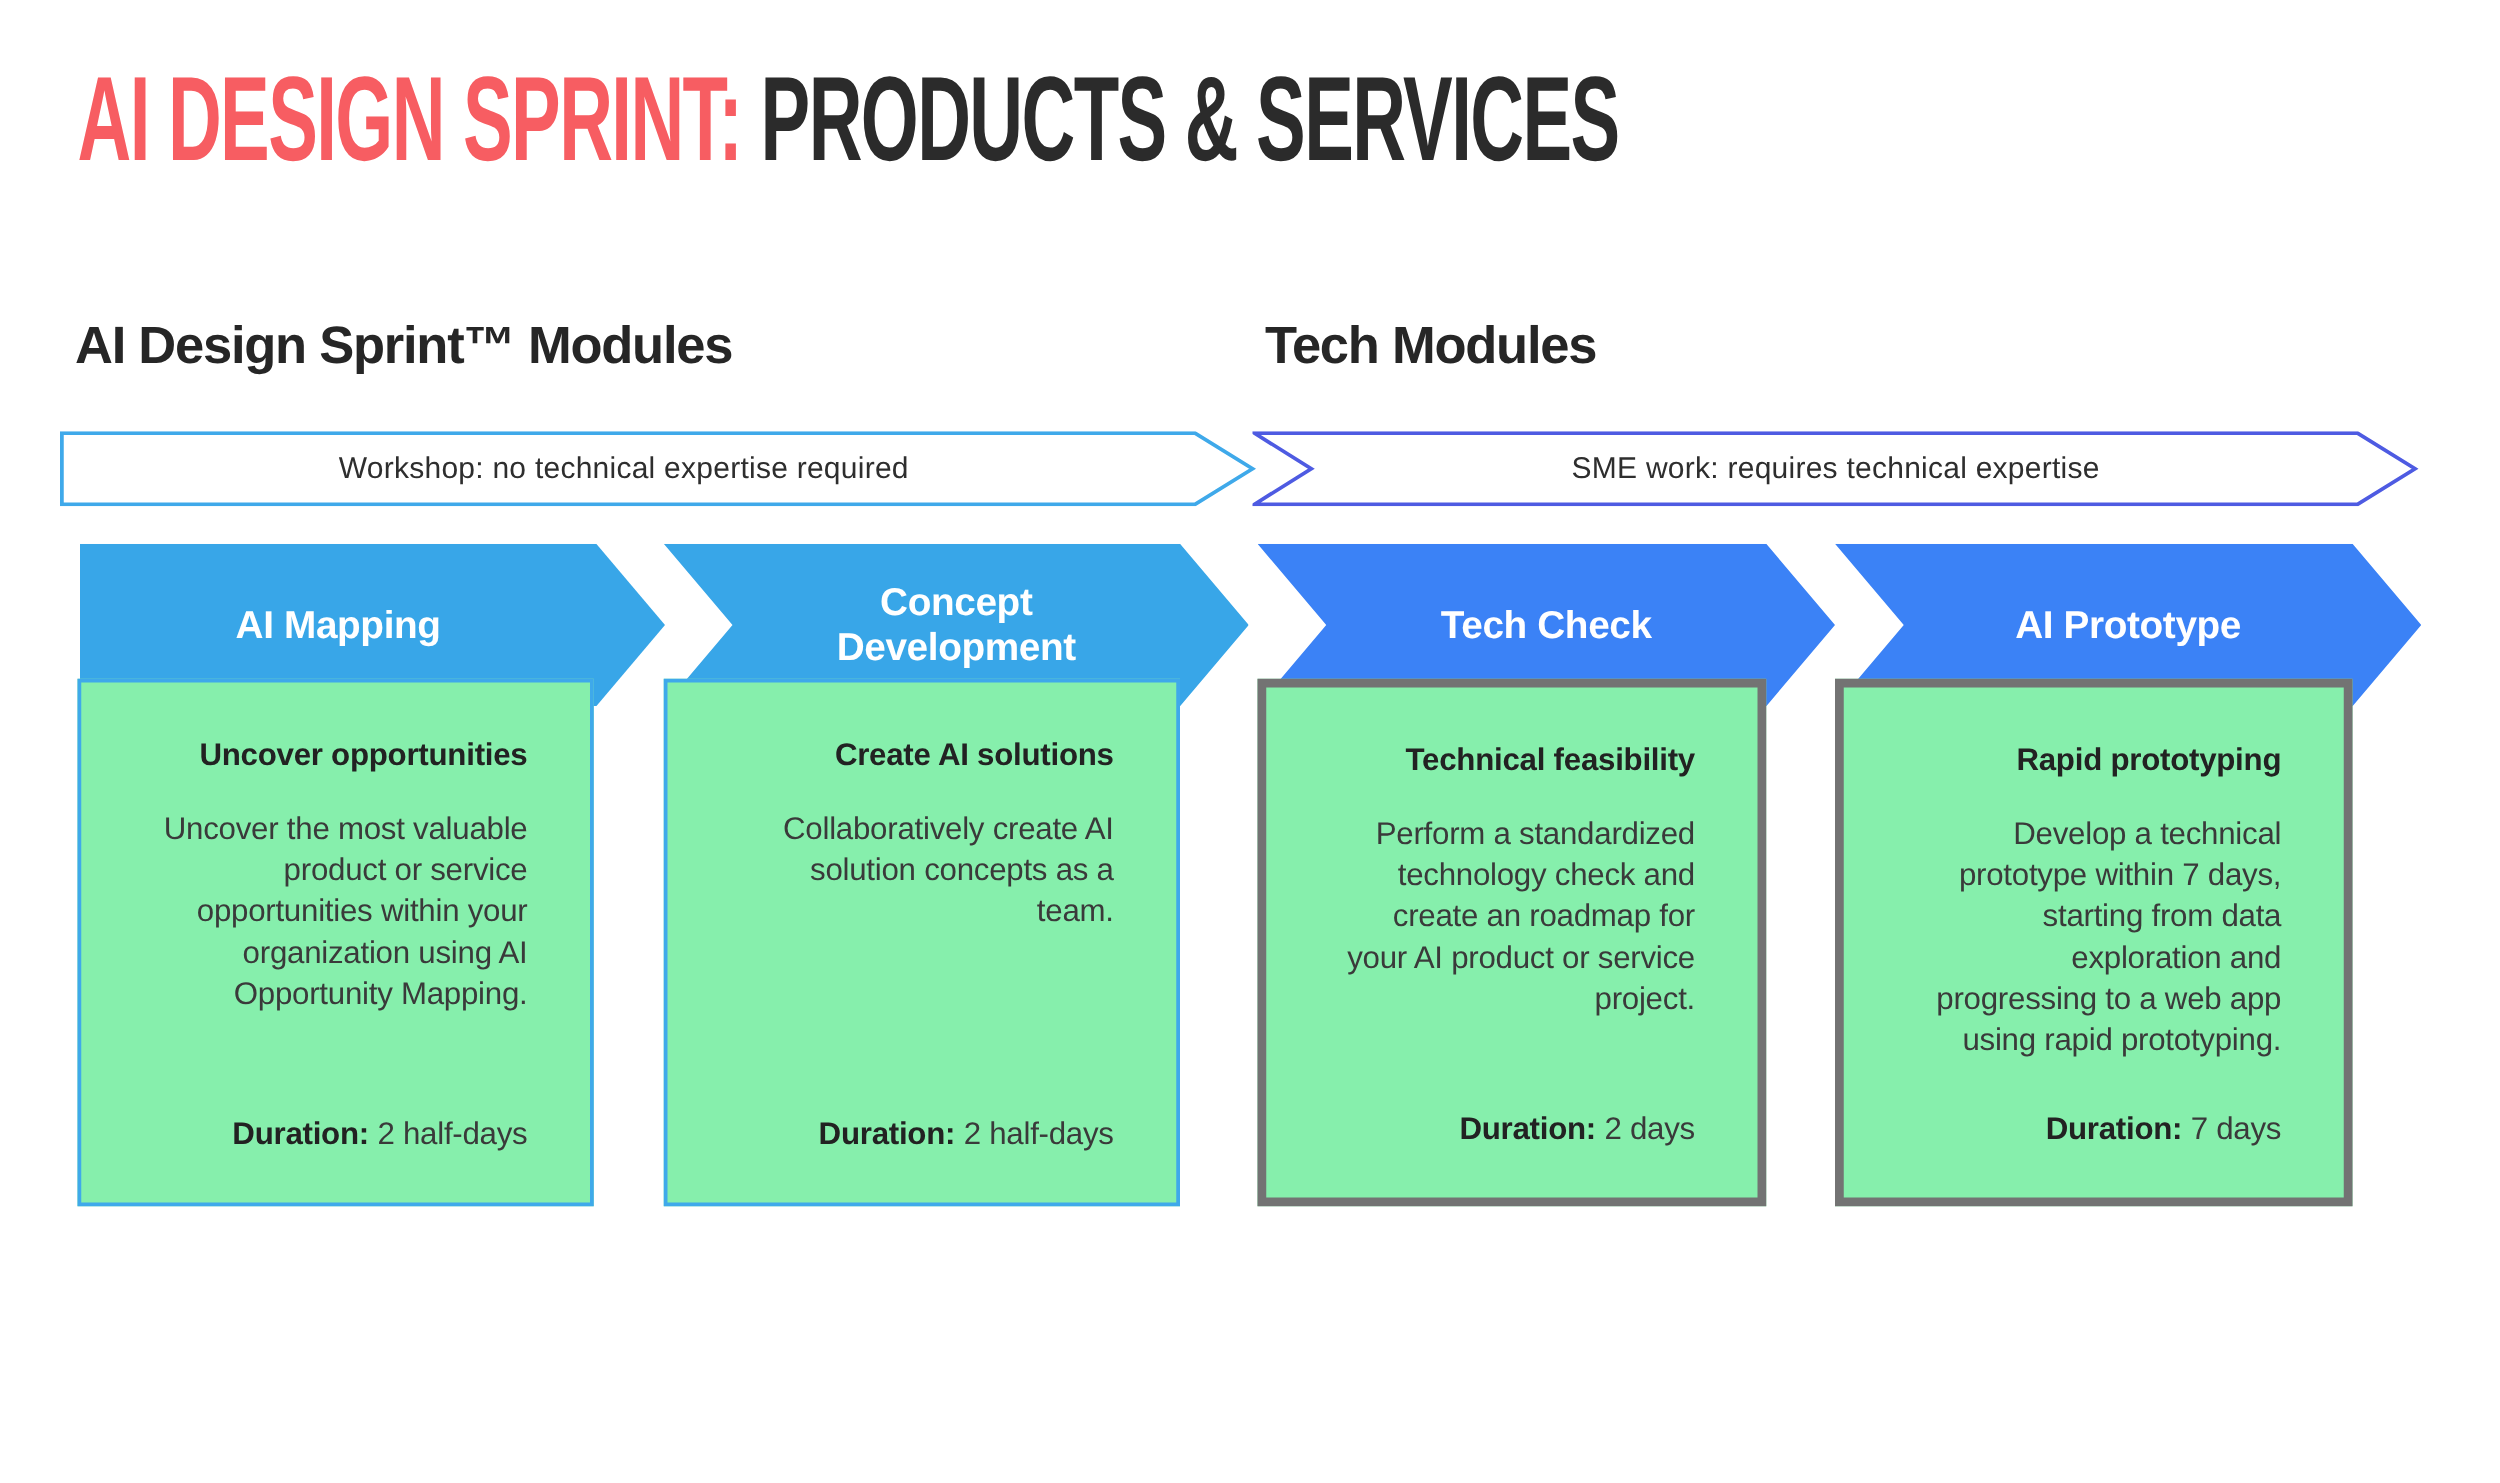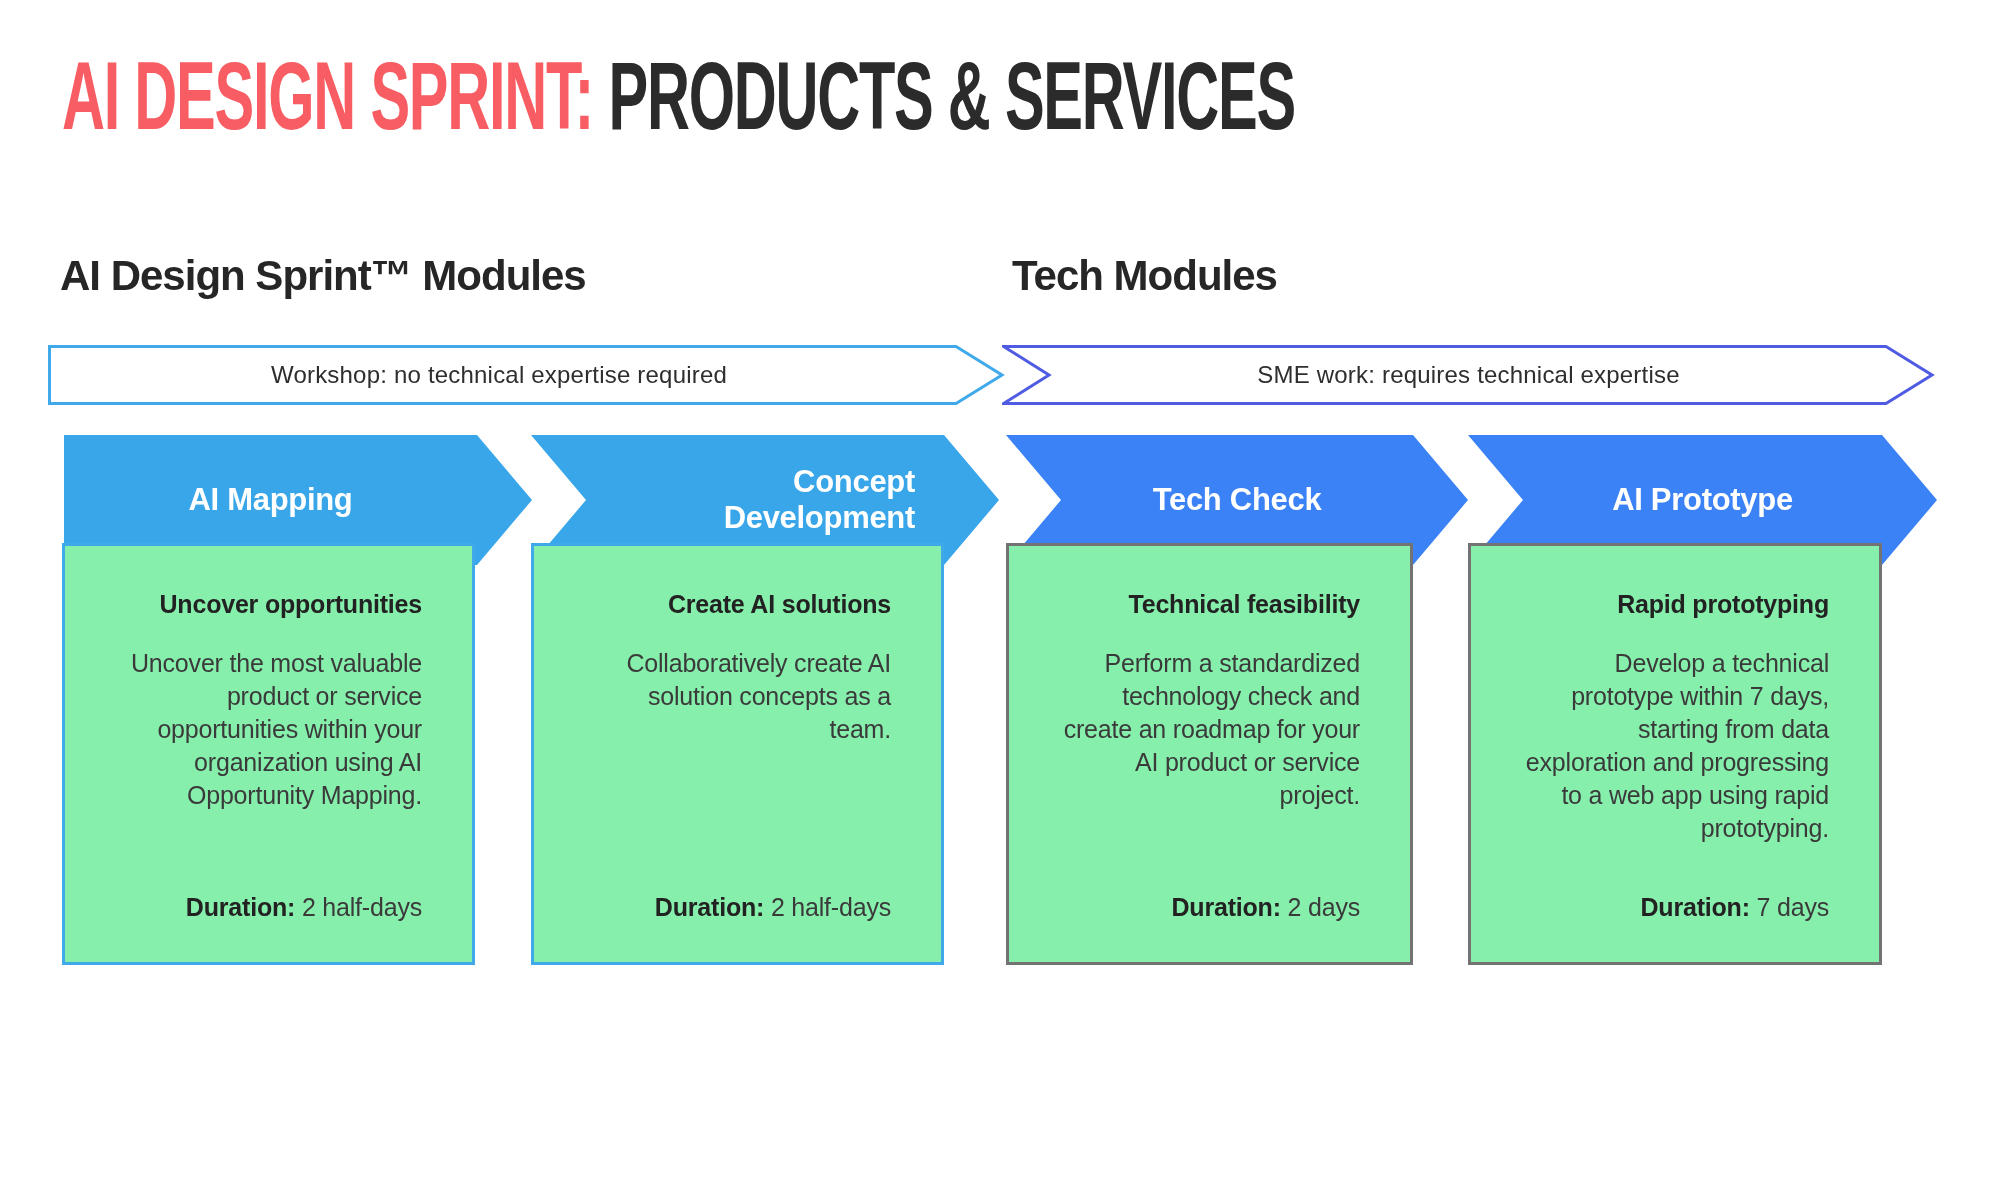--- a/index.html
+++ b/index.html
@@ -75,35 +75,35 @@
   .arrow.notched {
     clip-path: polygon(0 0, calc(100% - 55px) 0, 100% 50%, calc(100% - 55px) 100%, 0 100%, 55px 50%);
     padding-left: 55px;
   }
   .arrow.blue   { background: #38A6E8; }
   .arrow.indigo { background: #3b82f6; }
   #arrow-0 { left: 64px;   width: 468px; align-items: center; }
   #arrow-1 { left: 531px;  width: 468px; }
   #arrow-2 { left: 1006px; width: 462px; }
   #arrow-3 { left: 1468px; width: 469px; }
-  #arrow-1 .arrow-label { max-width: 300px; text-align: right; }
+  #arrow-1 .arrow-label { max-width: 300px; }
 
   
   .module-box {
     position: absolute;
     top: 543px;
     height: 422px;
     background: #86efac;
     display: flex;
     flex-direction: column;
     padding: 44px 50px 40px 50px;
     text-align: right;
   }
   .module-box.blue   { border: 3px solid #3FA9EA; }
-  .module-box.indigo { border: 3px solid #737373; }
+  .module-box.indigo { border: 7px solid #737373; }
   #box-0 { left: 62px;   width: 413px; }
   #box-1 { left: 531px;  width: 413px; }
   #box-2 { left: 1006px; width: 407px; }
   #box-3 { left: 1468px; width: 414px; }
 
   .module-heading {
     font-size: 25px;
     font-weight: bold;
     color: #222222;
     margin-bottom: 28px;

